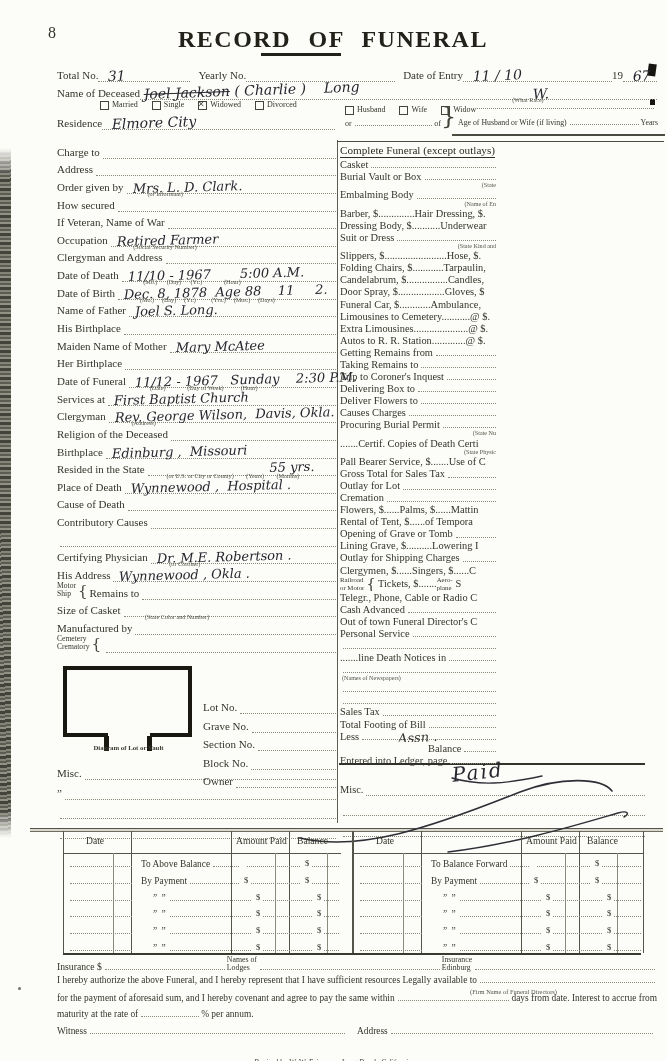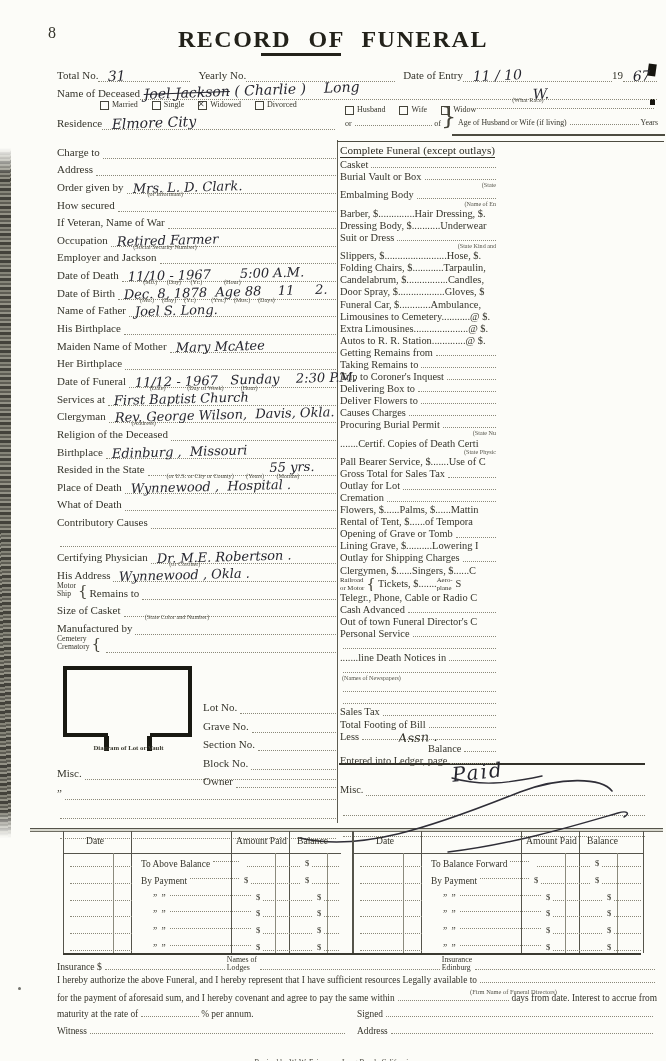--- a/index.html
+++ b/index.html
@@ -65,21 +65,21 @@
   .lhalf{position:absolute;top:0;bottom:0;}
   #ledger-left{left:0;width:277px;border-left:1.3px solid #55544b;}
   #ledger-right{left:289px;width:289px;border-left:2.6px double #55544b;border-right:1.3px solid #55544b;}
   .lhead{position:relative;height:22px;border-bottom:1.2px solid #55544b;}
   .lhead span{position:absolute;top:4px;font-size:9.6px;}
   .vl{position:absolute;width:1.2px;background:#55544b;top:0;bottom:0;}
   .vlr{position:absolute;width:1px;background:#8b8a7d;top:22px;bottom:0;}
   .lrows{position:absolute;left:0;right:0;top:22px;bottom:0;display:flex;flex-direction:column;}
   .trow{flex:1;display:flex;align-items:flex-end;}
   .cdate{width:67px;display:flex;align-items:flex-end;padding:0 3px;}
-  .cdesc{width:100px;display:flex;align-items:flex-start;padding-left:4px;white-space:nowrap;}
+  .cdesc{width:100px;display:flex;align-items:flex-end;padding-left:4px;white-space:nowrap;}
   .cdesc.dit{padding-left:16px;letter-spacing:1px;}
   .camt{width:58px;display:flex;align-items:flex-end;padding-left:3px;}
   .cbal{flex:1;display:flex;align-items:flex-end;padding-left:3px;}
   .dol{font-size:8.6px;padding-bottom:1px;}
   
   .brow{position:absolute;display:flex;align-items:flex-end;font-size:9.7px;white-space:nowrap;}
   .stk{display:flex;flex-direction:column;font-size:7.8px;line-height:1.05;}
   #firm-sub{position:absolute;left:470px;top:988px;font-size:6.4px;color:#55544a;}
   #footer{position:absolute;left:0;right:0;top:1058px;text-align:center;font-size:7.4px;color:#44433a;}
   
@@ -203,21 +203,21 @@
         <span class="lfill"></span>
       </div>
       <div class="lrow">
         <span class="llabel">Occupation</span>
         <span class="lfill">
           <span class="lhand hand">Retired Farmer</span>
           <span class="lsub">(Social Security Number)</span>
         </span>
       </div>
       <div class="lrow">
-        <span class="llabel">Employer and Jackson</span>
+        <span class="llabel">Clergyman and Address</span>
         <span class="lfill"></span>
       </div>
       <div class="lrow">
         <span class="llabel">Date of Death</span>
         <span class="lfill">
           <span class="lhand hand">11/10 - 1967       5:00 A.M.</span>
           <span class="lsub">(Mo.)      (Day)      (Yr.)              (Hour)</span>
         </span>
       </div>
       <div class="lrow">
@@ -284,21 +284,21 @@
           <span class="lsub">(or U.S. or City or County)        (Years)        (Months)</span>
         </span>
       </div>
       <div class="lrow">
         <span class="llabel">Place of Death</span>
         <span class="lfill">
           <span class="lhand hand">Wynnewood ,  Hospital .</span>
         </span>
       </div>
       <div class="lrow">
-        <span class="llabel">What of Death</span>
+        <span class="llabel">Cause of Death</span>
         <span class="lfill"></span>
       </div>
       <div class="lrow">
         <span class="llabel">Contributory Causes</span>
         <span class="lfill"></span>
       </div>
       <div class="lrow">
         <span class="lfill"></span>
       </div>
       <div class="lrow">
@@ -855,24 +855,20 @@
     <span>for the payment of aforesaid sum, and I hereby covenant and agree to pay the same within</span>
     <span class="lead"></span>
     <span>days from date. Interest to accrue from</span>
   </div>
 
   <div class="brow" style="left:57px;top:1009px;width:290px;font-size:9.4px;">
     <span>maturity at the rate of</span>
     <span class="lead" style="max-width:58px;"></span>
     <span>% per annum.</span>
   </div>
-  <div class="brow" style="left:357px;top:1009px;width:298px;font-size:9.4px;">
-    <span>Signed</span>
-    <span class="lead"></span>
-  </div>
 
   <div class="brow" style="left:57px;top:1026px;width:290px;font-size:9.4px;">
     <span>Witness</span>
     <span class="lead"></span>
   </div>
   <div class="brow" style="left:357px;top:1026px;width:298px;font-size:9.4px;">
     <span>Address</span>
     <span class="lead"></span>
   </div>
 

